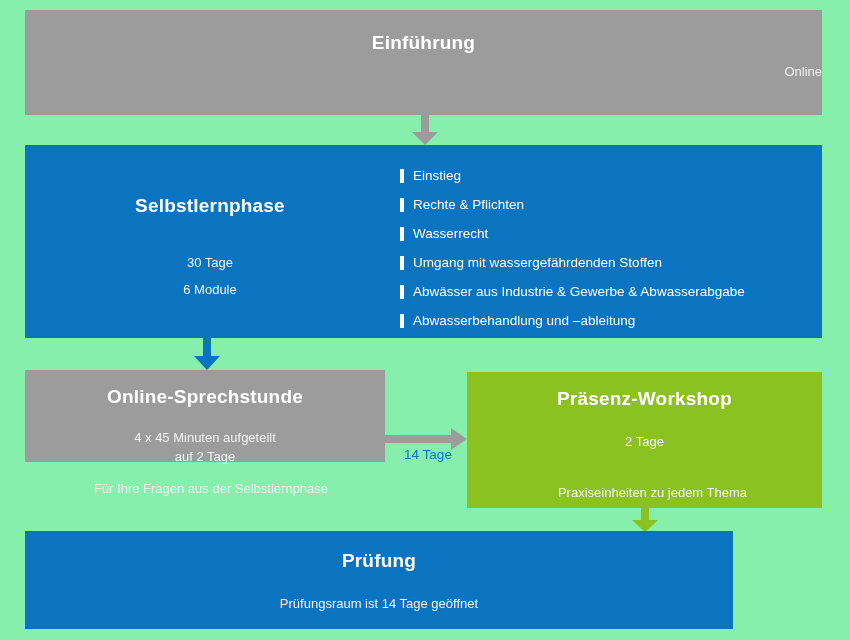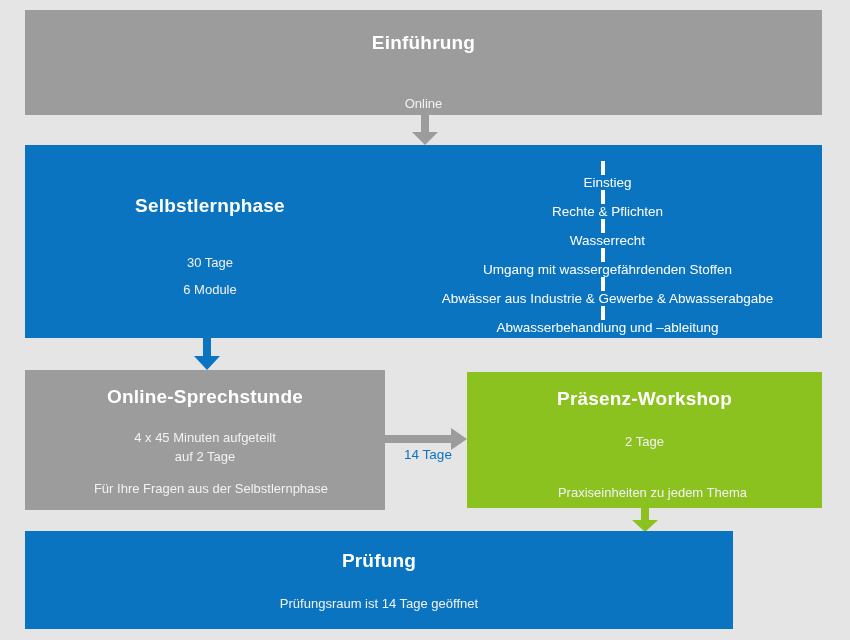--- a/index.html
+++ b/index.html
@@ -9,21 +9,21 @@
     background: #ffffff;
   }
   body {
     font-family: "Liberation Sans", sans-serif;
     -webkit-font-smoothing: antialiased;
   }
   #flow {
     position: relative;
     width: 850px;
     height: 640px;
-    background: #e5e5e5;
+    background: #86efac;
     overflow: hidden;
   }
 
   
   .box {
     position: absolute;
     box-sizing: border-box;
     color: #ffffff;
     text-align: center;
   }
@@ -46,21 +46,21 @@
   }
 
   
   #box-einfuehrung {
     left: 25px;
     top: 10px;
     width: 797px;
     height: 105px;
     padding-top: 22px;
   }
-  #box-einfuehrung .box-sub { margin-top: 40px; }
+  #box-einfuehrung .box-sub { margin-top: 8px; text-align: right; }
 
   
   #box-selbstlern {
     left: 25px;
     top: 145px;
     width: 797px;
     height: 193px;
   }
   #selbstlern-left {
     position: absolute;
@@ -87,37 +87,36 @@
     list-style: none;
     text-align: left;
   }
   #module-list li {
     display: flex;
     align-items: center;
     height: 29px;
     font-size: 13.5px;
     color: #ffffff;
     white-space: nowrap;
-    flex-direction: column;
   }
   .bullet-bar {
     display: inline-block;
     width: 4px;
     height: 14px;
     background: #ffffff;
     margin-right: 9px;
     flex: none;
   }
 
   
   #box-sprechstunde {
     left: 25px;
     top: 370px;
     width: 360px;
-    height: 140px;
+    height: 92px;
     padding-top: 16px;
   }
   #box-sprechstunde .line-1 { margin-top: 20px; }
   #box-sprechstunde .line-3 { margin-top: 14px; margin-left: 12px; }
 
   
   #box-workshop {
     left: 467px;
     top: 372px;
     width: 355px;

